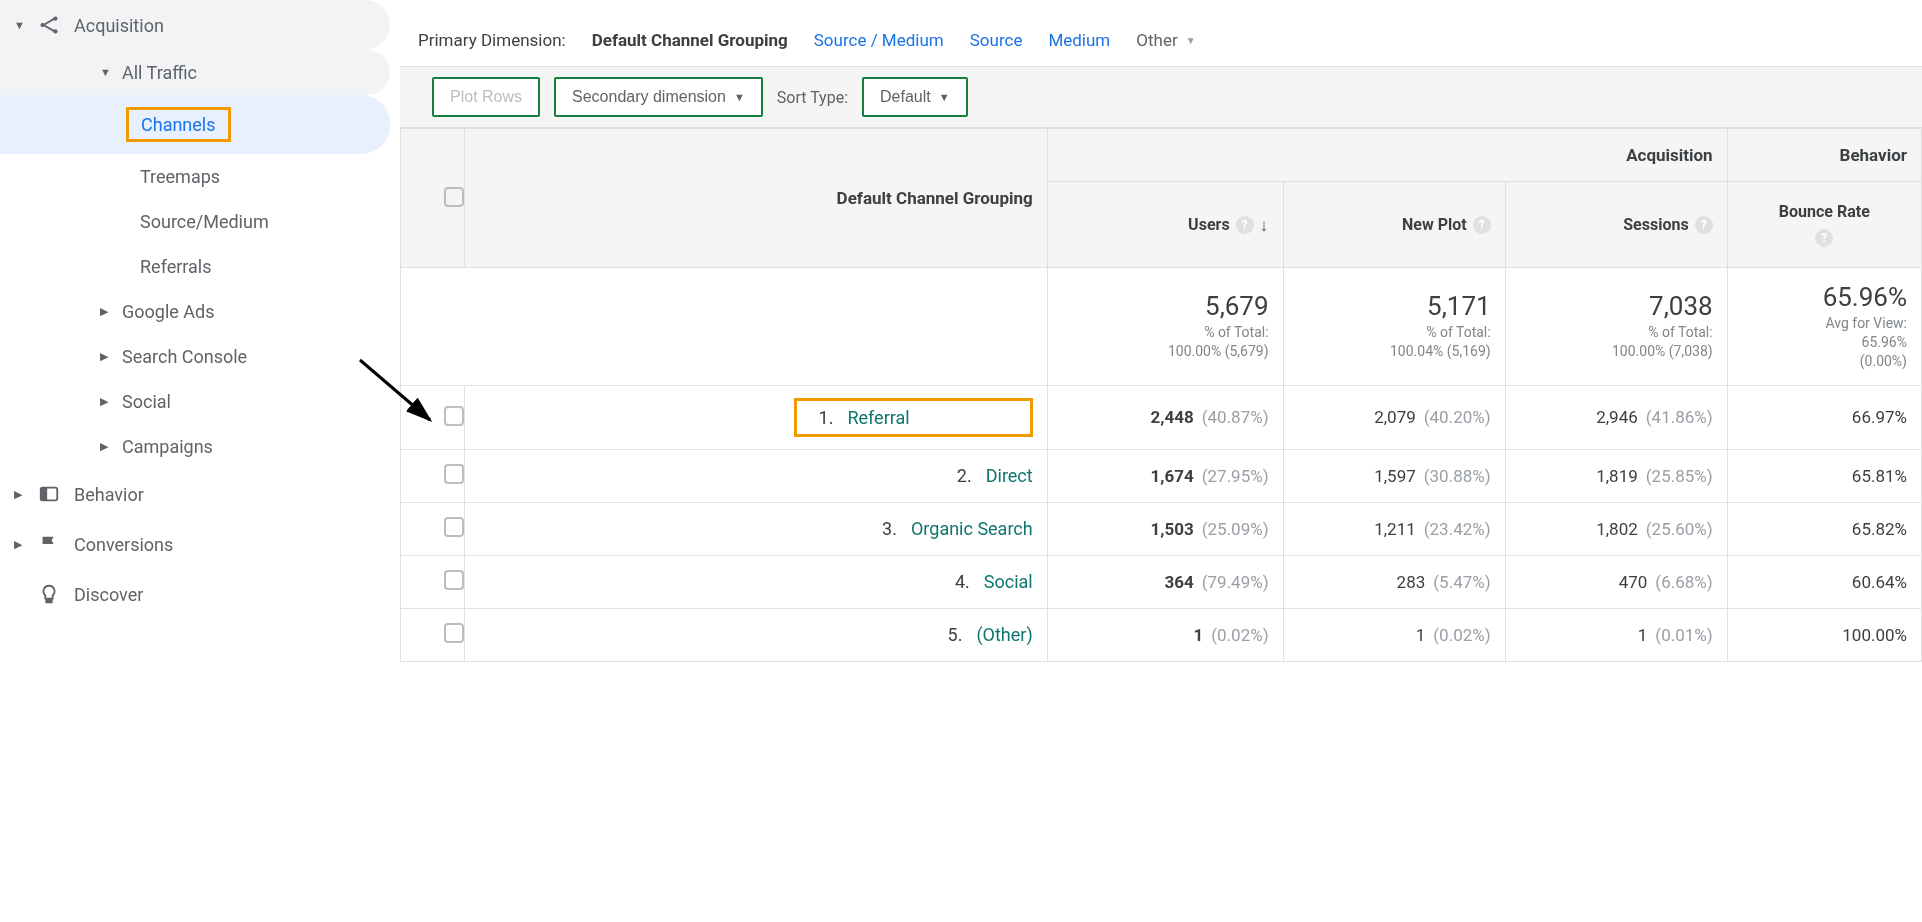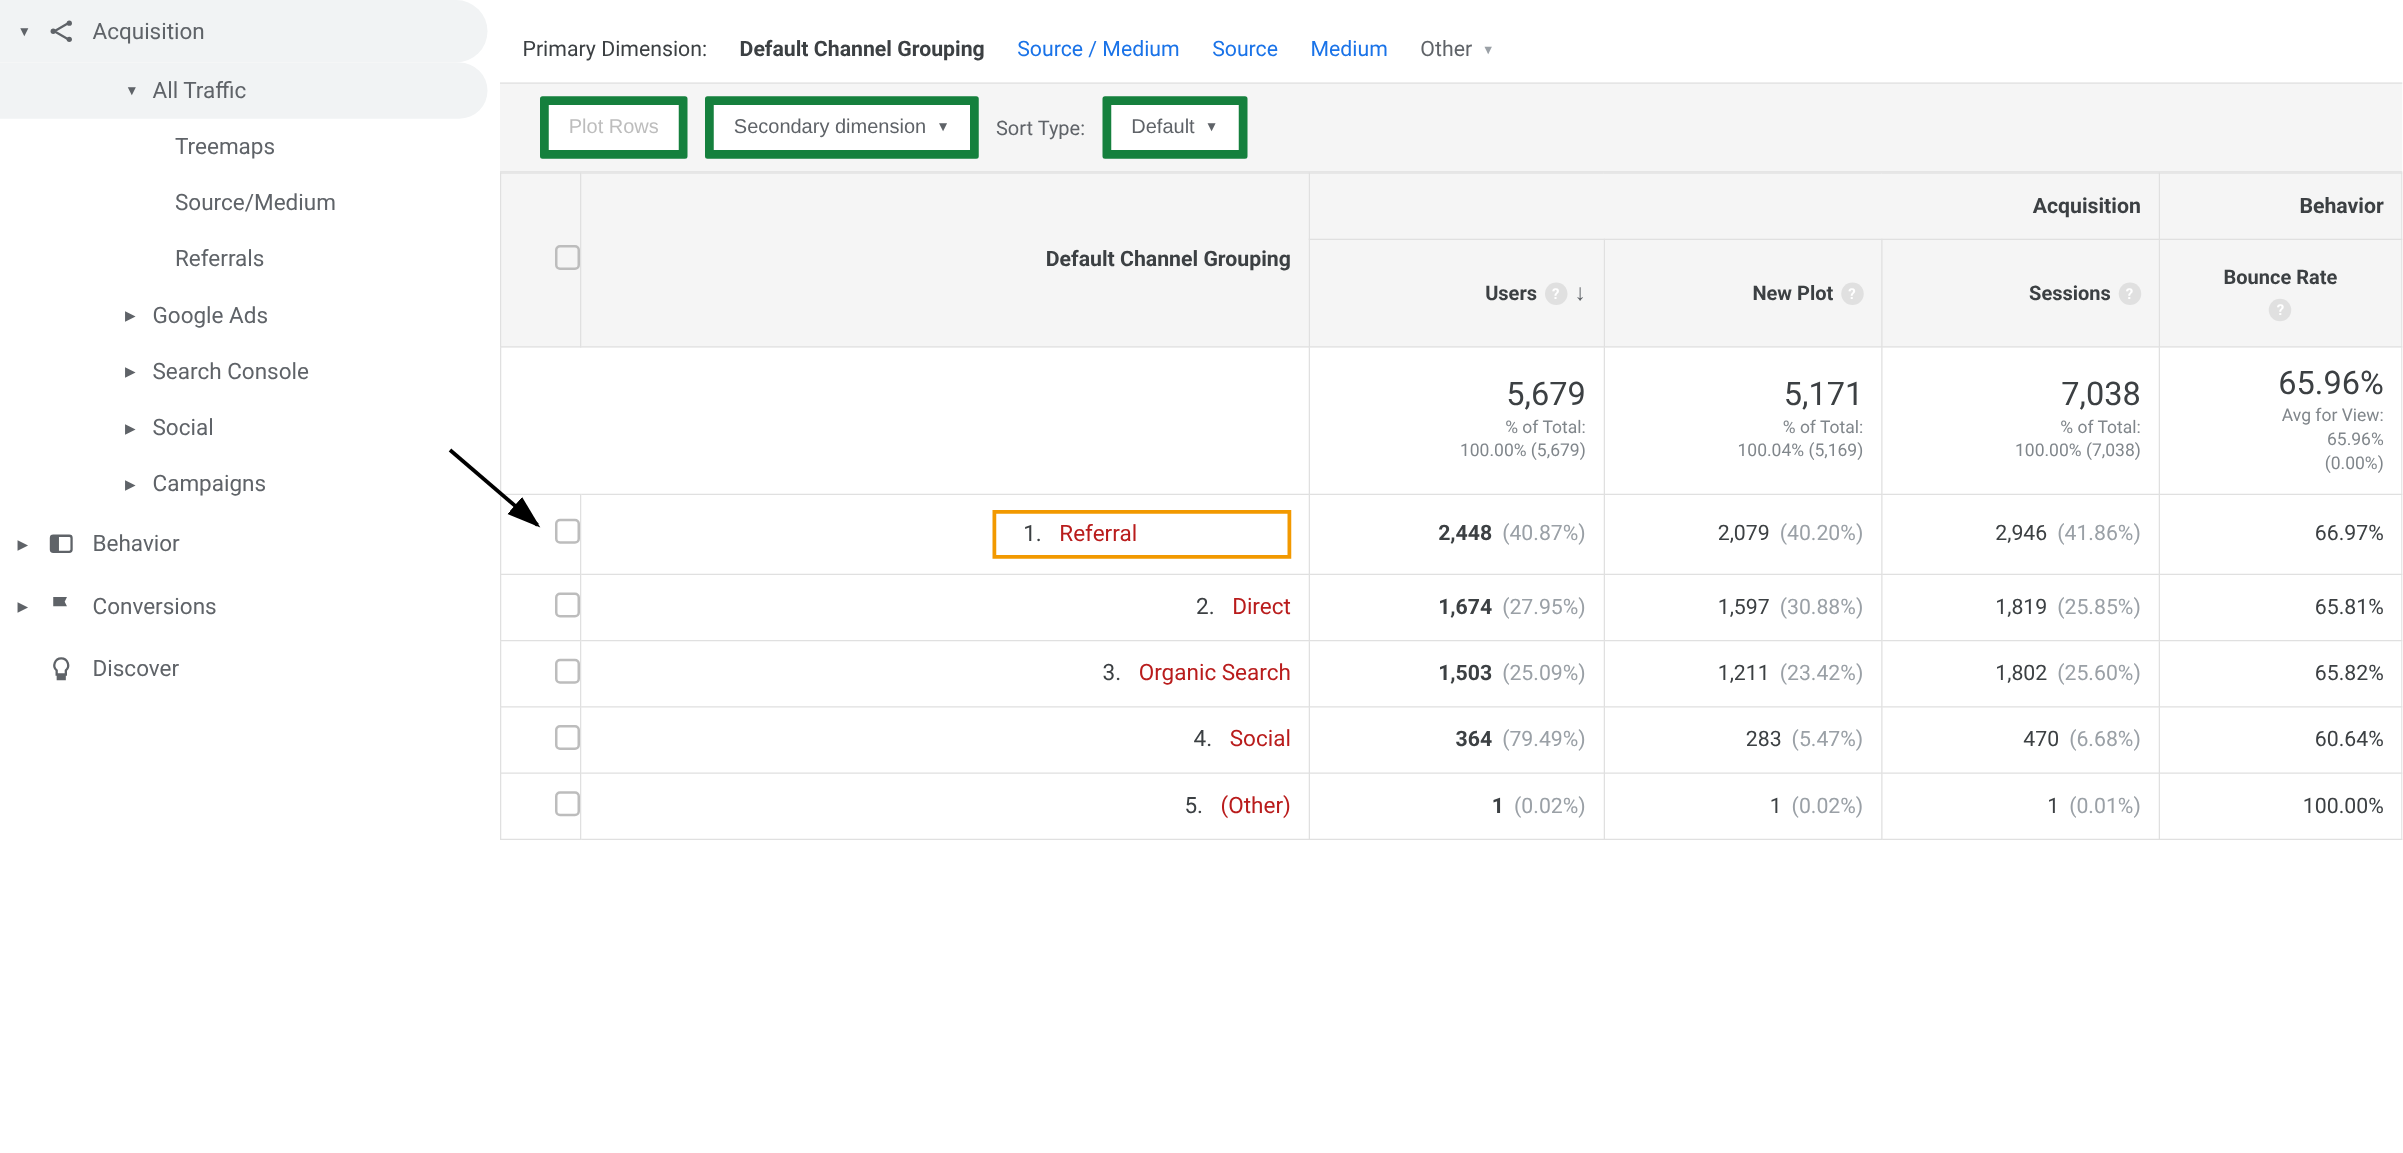--- a/index.html
+++ b/index.html
@@ -99,21 +99,21 @@
     .toolbar {
       background: #f5f5f5;
       border-top: 1px solid #e0e0e0;
       border-bottom: 1px solid #e0e0e0;
       padding: 10px 0 10px 32px;
       display: flex;
       align-items: center;
       gap: 14px;
     }
     .btn {
-      border: 7px solid #15803d;
+      border: 2px solid #15803d;
       background: #fff;
       padding: 9px 16px;
       font-size: 16px;
       color: #5f6368;
       border-radius: 2px;
       cursor: pointer;
       display: inline-flex;
       align-items: center;
       gap: 8px;
     }
@@ -196,21 +196,21 @@
       font-size: 17px;
     }
     .val-b { font-weight: 700; color: #3c4043; margin-top: 34px; }
     .val-p { color: #9aa0a6; margin-left: 8px; }
     td.dim {
       text-align: left;
       padding: 12px 14px 12px 20px;
       font-size: 18px;
     }
     .rownum { display: inline-block; width: 26px; text-align: right; margin-right: 14px; color: #3c4043; }
-    .dimlink { color: #b91c1c; cursor: pointer; }
+    .dimlink { color: #0f766e; cursor: pointer; }
     .row-hl .dim .inner {
       display: inline-block;
       border: 3px solid #f29900;
       padding: 6px 120px 6px 10px;
       margin-left: -10px;
     }
     svg { display: block; }
     .caret-dn::after { content: "▼"; font-size: 10px; color: #9aa0a6; margin-left: 4px; }
   </style>
 </head>
@@ -226,20 +226,25 @@
             <circle cx="19" cy="5" r="2.3" fill="#5f6368"></circle>
             <circle cx="19" cy="19" r="2.3" fill="#5f6368"></circle>
             <path d="M6 12 L18 5 M6 12 L18 19" stroke="#5f6368" stroke-width="2" fill="none"></path>
           </svg>
       </span>
       <span>Acquisition</span>
     </div>
     <div class="nav-sub group active-group">
       <span class="tri">▼</span>
       <span>All Traffic</span>
+    </div>
+    <div class="nav-leaf active">
+      <span class="highlight-box">
+        <span>Channels</span>
+      </span>
     </div>
     <div class="nav-leaf">
         <span>Treemaps</span>
       </div>
     <div class="nav-leaf">
         <span>Source/Medium</span>
       </div>
     <div class="nav-leaf">
         <span>Referrals</span>
       </div>

